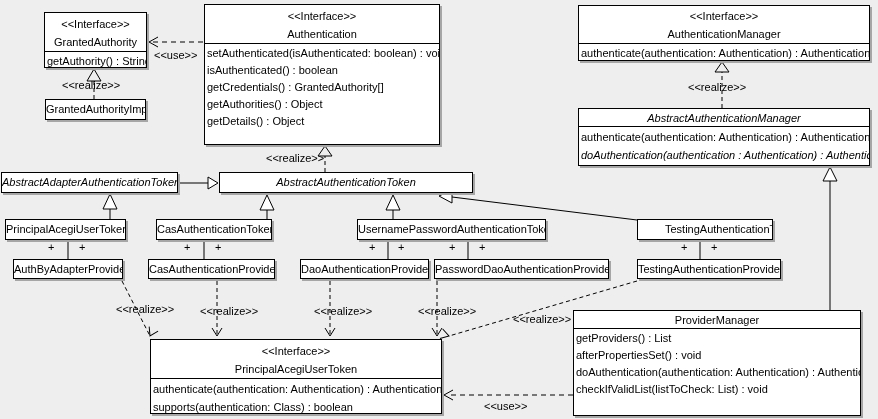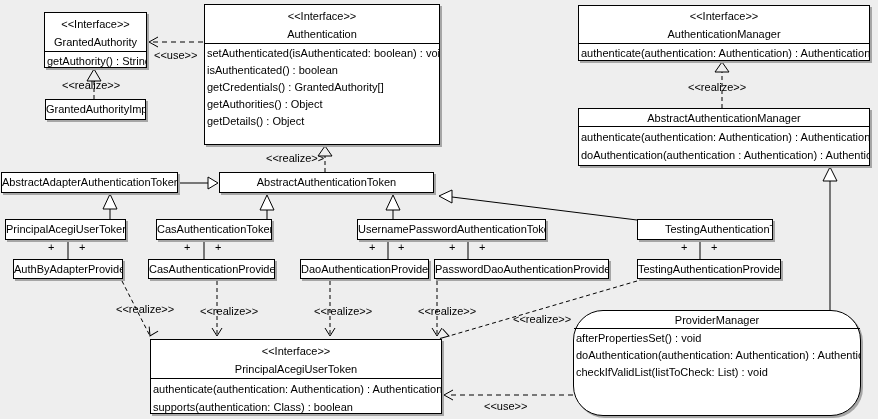--- a/index.html
+++ b/index.html
@@ -21,21 +21,21 @@
     z-index:2;
     box-sizing:border-box;
   }
   .hdr{text-align:center;overflow:hidden;}
   .hdr .line{height:18px;line-height:18px;white-space:nowrap;}
   .hdr .line1{height:17px;line-height:19px;white-space:nowrap;}
   .methods{border-top:1px solid #000;padding:1px 2px 0 2px;overflow:hidden;}
   .m{height:17px;line-height:17px;white-space:nowrap;}
   .m18{height:18px;line-height:18px;white-space:nowrap;}
   .name-only{display:block;width:100%;height:100%;text-align:center;line-height:19px;white-space:nowrap;overflow:hidden;}
-  .it{}
+  .it{font-style:italic;}
   .lbl{position:absolute;z-index:3;white-space:nowrap;}
   .plus{position:absolute;z-index:3;}
 </style>
 </head>
 <body>
 
 <div id="canvas">
 
   <svg id="wires" xmlns="http://www.w3.org/2000/svg">
 
@@ -203,21 +203,21 @@
     <div class="methods">
       <div class="m18">authenticate(authentication: Authentication) : Authentication</div>
       <div class="m18 it">doAuthentication(authentication : Authentication) : Authentication</div>
     </div>
   </div>
 
   <div class="box" style="left:1px;top:172px;width:177px;height:21px;">
     <span class="name-only it">AbstractAdapterAuthenticationToken</span>
   </div>
 
-  <div class="box" style="left:219px;top:172px;width:215px;height:21px;">
+  <div class="box" style="left:219px;top:172px;width:254px;height:21px;">
     <span class="name-only it">AbstractAuthenticationToken</span>
   </div>
 
   <div class="box" style="left:5px;top:219px;width:121px;height:21px;">
     <span class="name-only">PrincipalAcegiUserToken</span>
   </div>
 
   <div class="box" style="left:156px;top:219px;width:116px;height:21px;">
     <span class="name-only">CasAuthenticationToken</span>
   </div>
@@ -254,24 +254,25 @@
     <div class="hdr" style="padding-top:2px;">
       <div class="line">&lt;&lt;Interface&gt;&gt;</div>
       <div class="line">PrincipalAcegiUserToken</div>
     </div>
     <div class="methods">
       <div class="m18">authenticate(authentication: Authentication) : Authentication</div>
       <div class="m18">supports(authentication: Class) : boolean</div>
     </div>
   </div>
 
-  <div class="box" style="left:573px;top:310px;width:288px;height:106px;border-radius:30px;">
+  <div class="box" style="left:573px;top:310px;width:288px;height:106px;">
     <div class="hdr">
       <div class="line1" style="height:17px;line-height:18px;">ProviderManager</div>
     </div>
     <div class="methods">
+      <div class="m">getProviders() : List</div>
       <div class="m">afterPropertiesSet() : void</div>
       <div class="m">doAuthentication(authentication: Authentication) : Authentication</div>
       <div class="m">checkIfValidList(listToCheck: List) : void</div>
     </div>
   </div>
 
 </div>
 
 </body></html>

